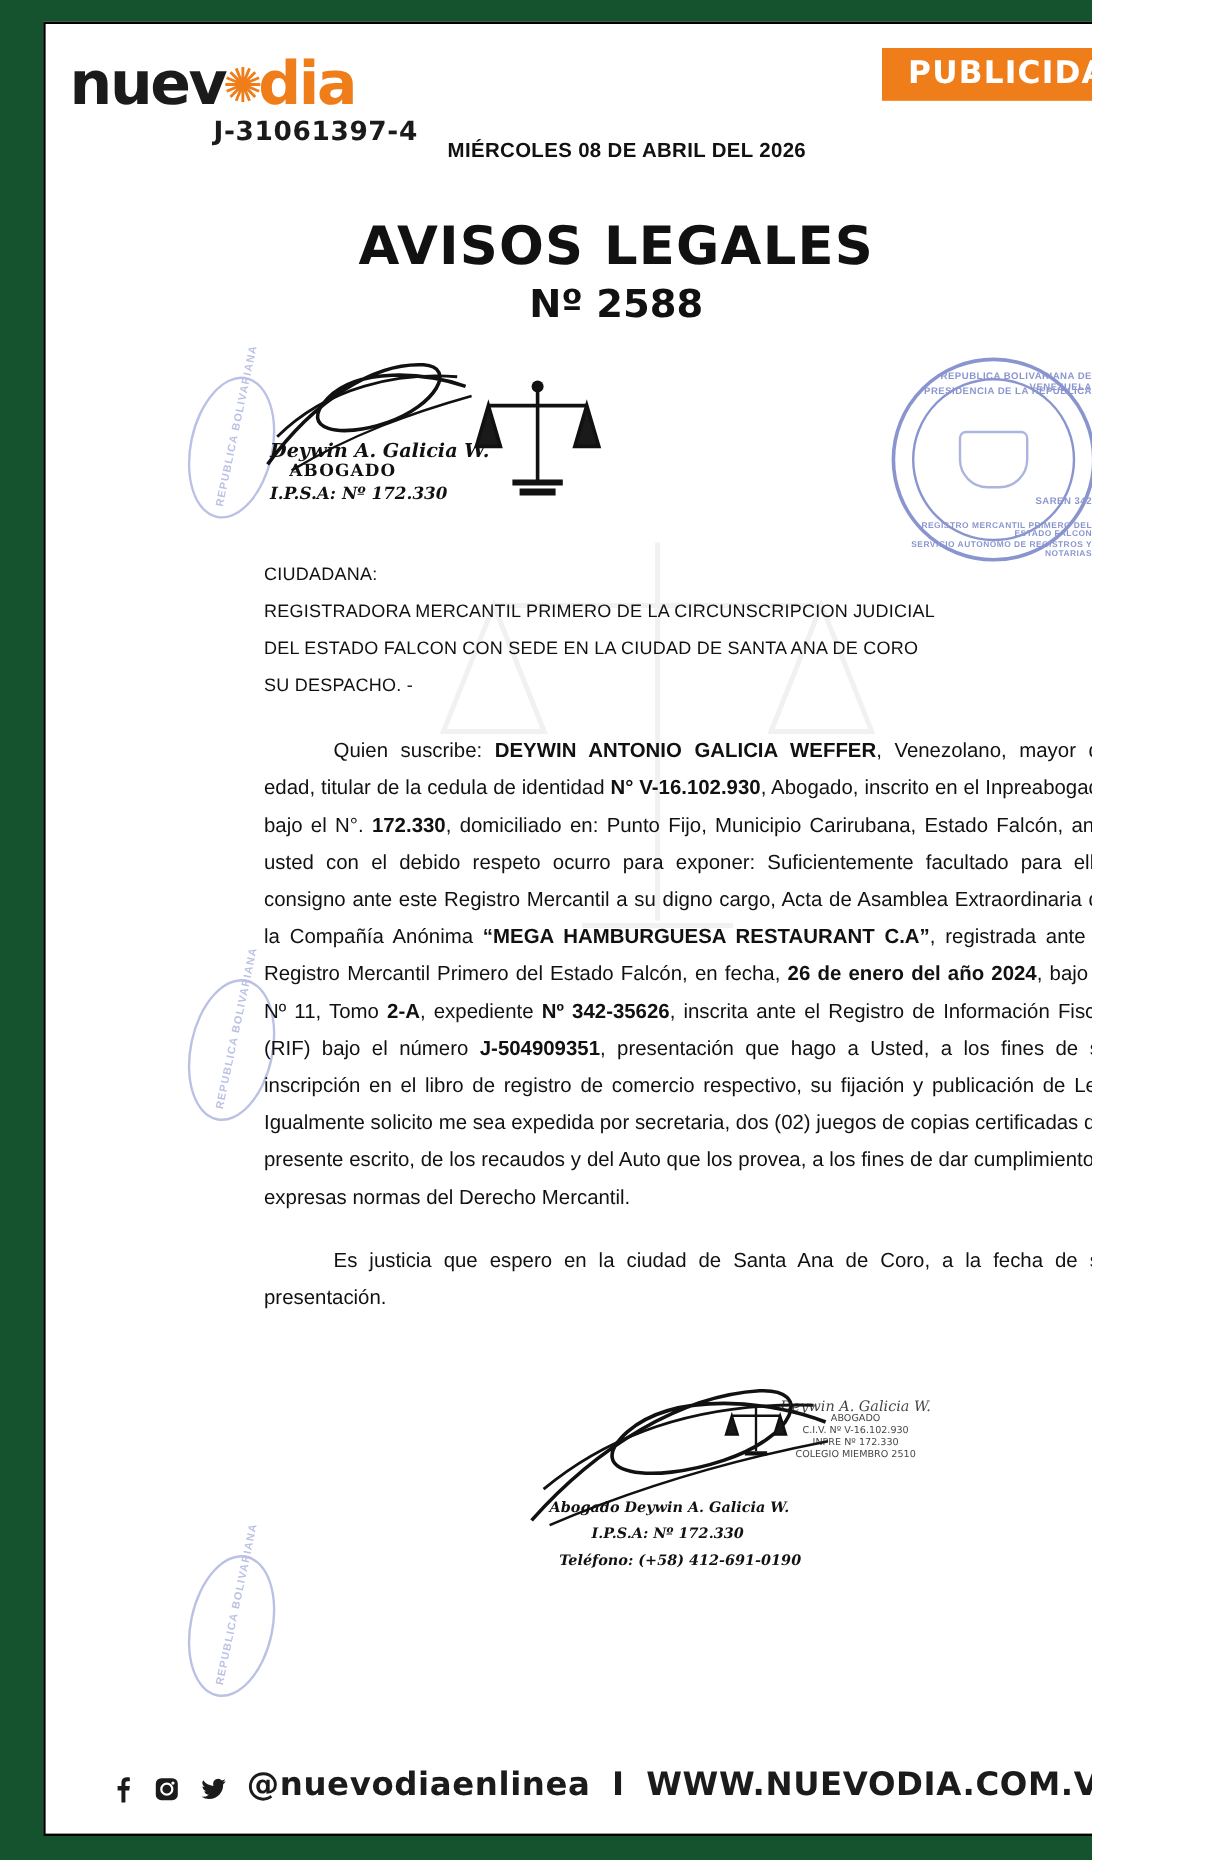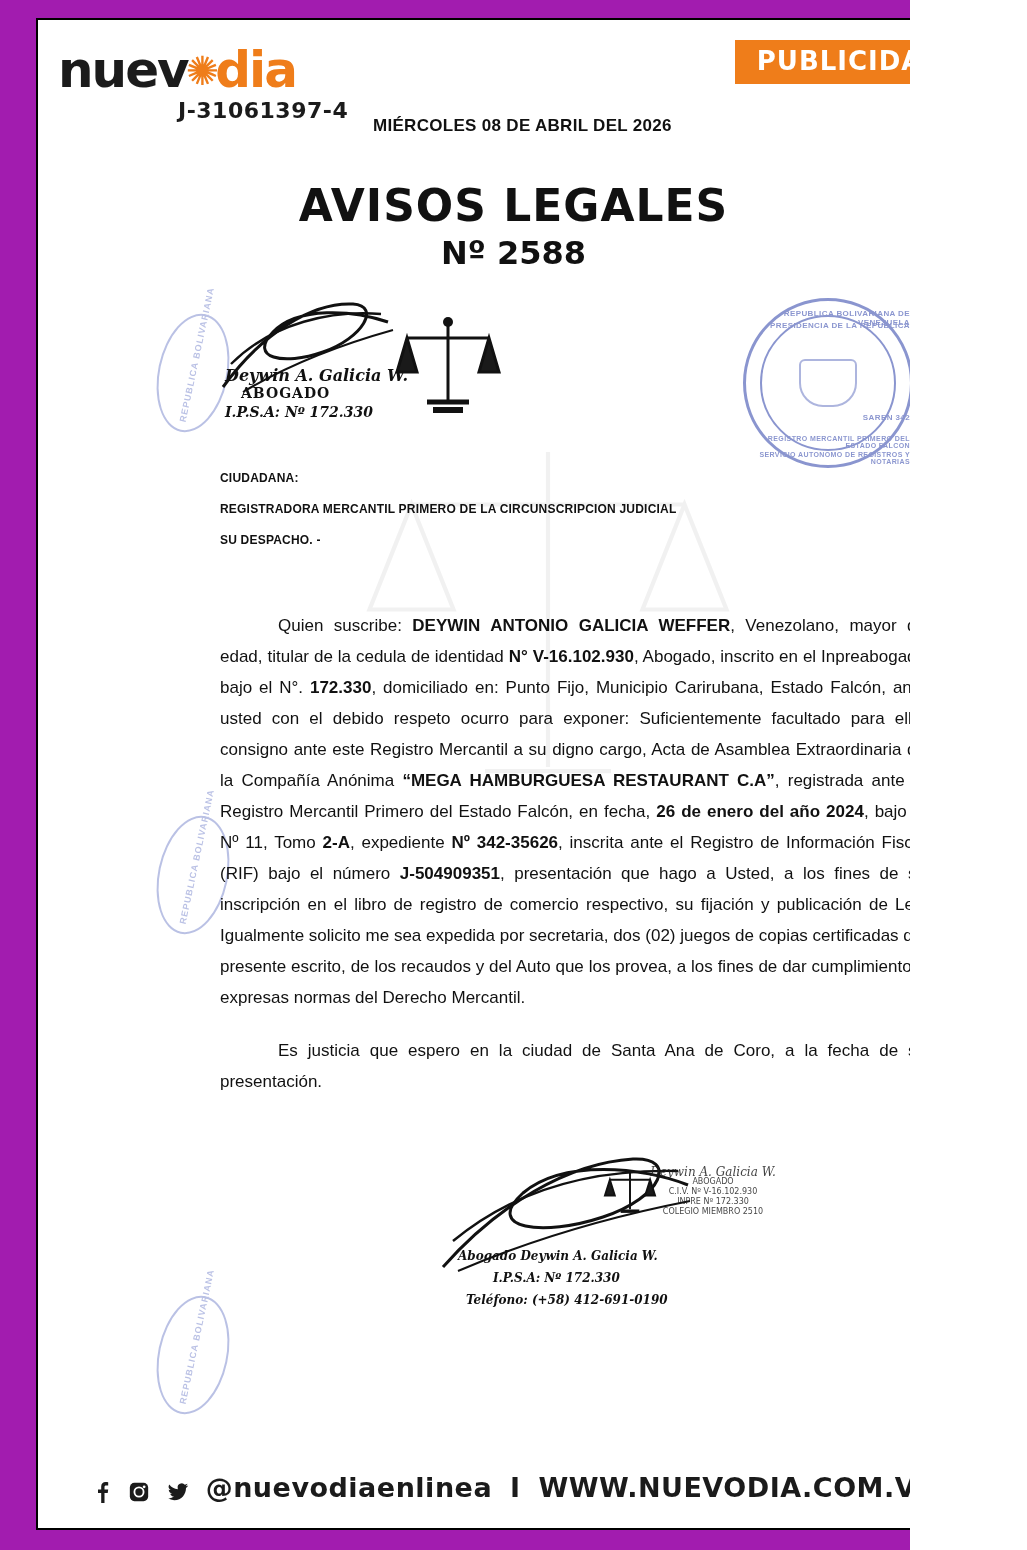--- a/index.html
+++ b/index.html
@@ -8,21 +8,21 @@
     background: #ffffff;
   }
   body {
     font-family: "Liberation Sans", sans-serif;
     color: #000;
   }
   .page {
     position: relative;
     width: 910px;
     height: 1550px;
-    background: #a21caf;
+    background: #14532d;
     overflow: hidden;
   }
   .sheet {
     position: absolute;
     left: 36px;
     top: 18px;
     width: 955px;
     height: 1512px;
     border: 2px solid #000;
     background: #fff;
@@ -212,22 +212,22 @@
     font-weight: bold;
     color: #111;
   }
   .scale-icon { position: absolute; }
   
   .addressee {
     position: absolute;
     left: 182px;
     top: 443px;
     width: 700px;
-    font-weight: bold;
-    font-size: 12px;
+    font-weight: normal;
+    font-size: 15px;
     line-height: 31px;
     letter-spacing: .2px;
     color: #111;
   }
   .body {
     position: absolute;
     left: 182px;
     top: 590px;
     width: 706px;
     font-size: 17px;
@@ -357,20 +357,21 @@
             <line x1="40" y1="96" x2="70" y2="96" stroke-width="6"></line>
           </g>
           <circle cx="55" cy="8" r="5" fill="#111"></circle>
         </svg>
       </div>
     </div>
 
     <div class="addressee">
       <div>CIUDADANA:</div>
       <div>REGISTRADORA MERCANTIL PRIMERO DE LA CIRCUNSCRIPCION JUDICIAL</div>
+      <div>DEL ESTADO FALCON CON SEDE EN LA CIUDAD DE SANTA ANA DE CORO</div>
       <div>SU DESPACHO. -</div>
     </div>
 
     <div class="body">
       <p><span>Quien suscribe: </span><b>DEYWIN ANTONIO GALICIA WEFFER</b><span>, Venezolano, mayor de edad, titular de la cedula de identidad </span><b>N° V-16.102.930</b><span>, Abogado, inscrito en el Inpreabogado bajo el N°. </span><b>172.330</b><span>, domiciliado en: Punto Fijo, Municipio Carirubana, Estado Falcón, ante usted con el debido respeto ocurro para exponer: Suficientemente facultado para ello, consigno ante este Registro Mercantil a su digno cargo, Acta de Asamblea Extraordinaria de la Compañía Anónima </span><b>“MEGA HAMBURGUESA RESTAURANT C.A”</b><span>, registrada ante el Registro Mercantil Primero del Estado Falcón, en fecha, </span><b>26 de enero del año 2024</b><span>, bajo el Nº 11, Tomo </span><b>2-A</b><span>, expediente </span><b>Nº 342-35626</b><span>, inscrita ante el Registro de Información Fiscal (RIF) bajo el número </span><b>J-504909351</b><span>, presentación que hago a Usted, a los fines de su inscripción en el libro de registro de comercio respectivo, su fijación y publicación de Ley. Igualmente solicito me sea expedida por secretaria, dos (02) juegos de copias certificadas del presente escrito, de los recaudos y del Auto que los provea, a los fines de dar cumplimiento a expresas normas del Derecho Mercantil.</span></p>
       <p>Es justicia que espero en la ciudad de Santa Ana de Coro, a la fecha de su presentación.</p>
     </div>
 
     <div class="sig-bottom">
       <svg width="330" height="130" viewBox="0 0 330 130" style="position:absolute;left:-10px;top:0;" aria-hidden="true">

